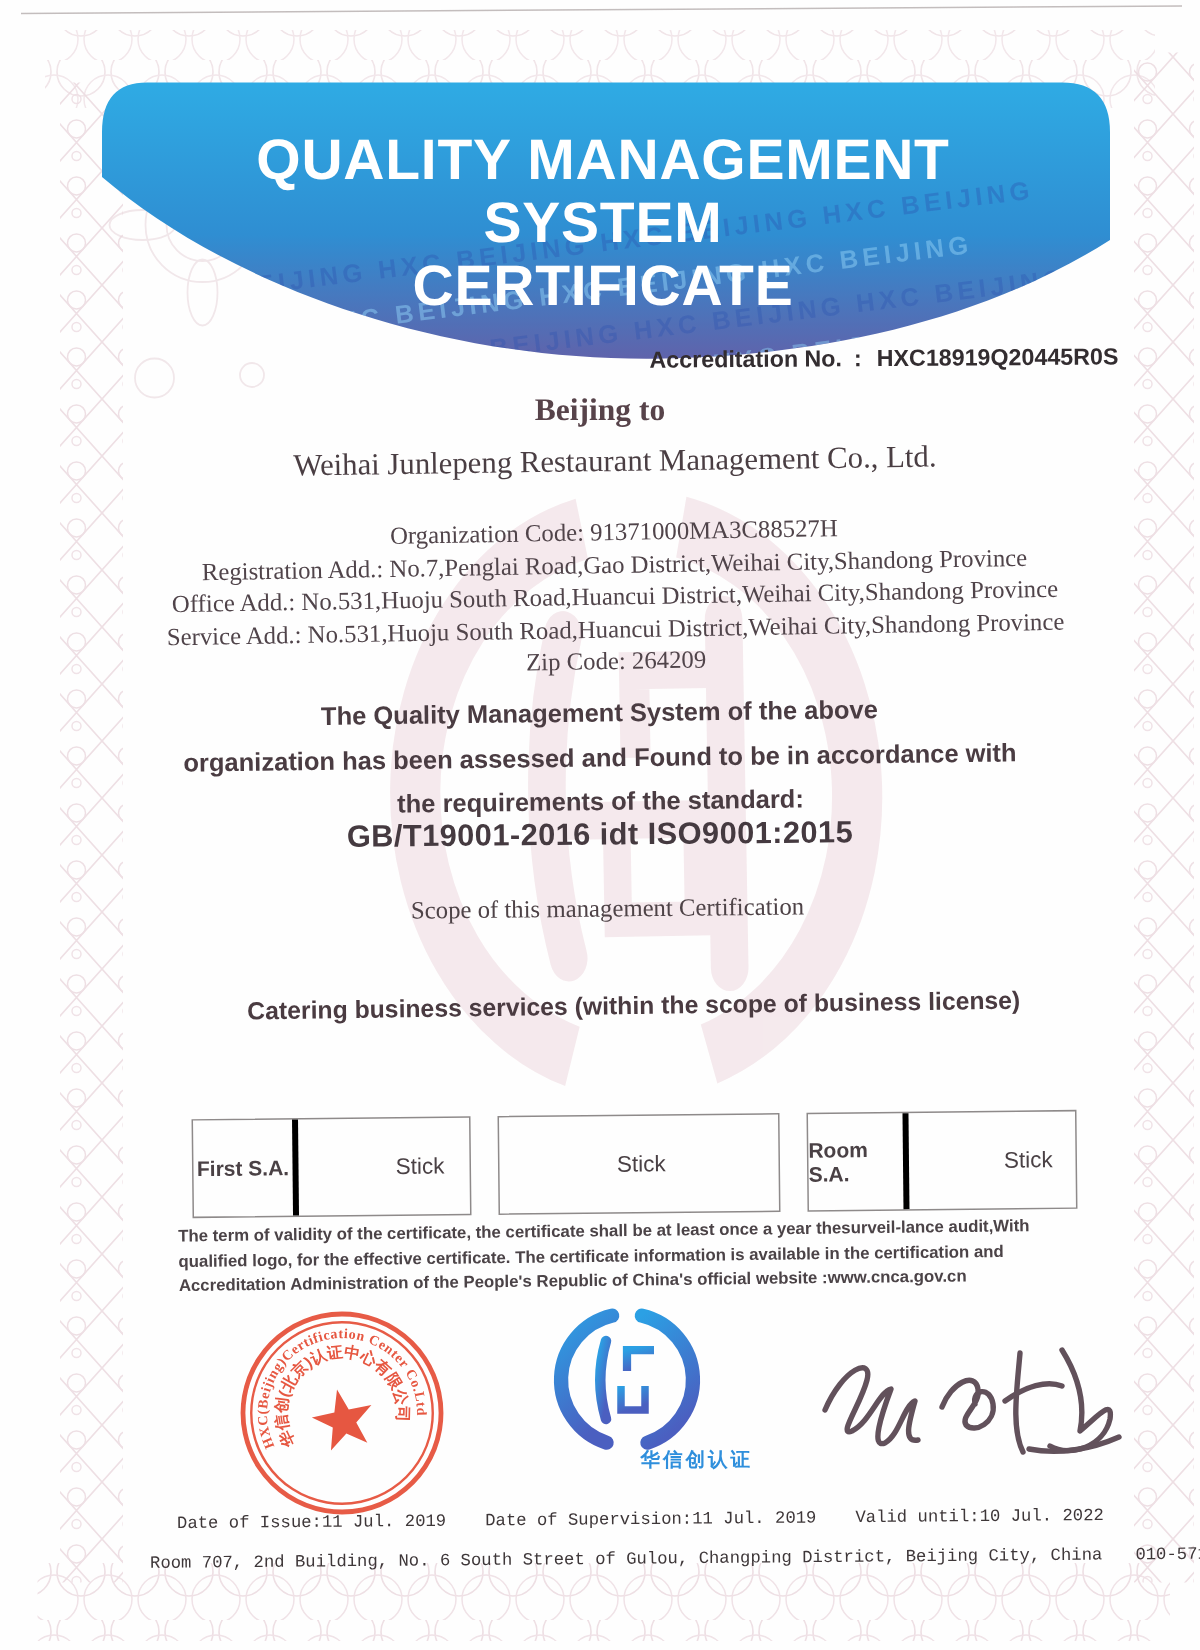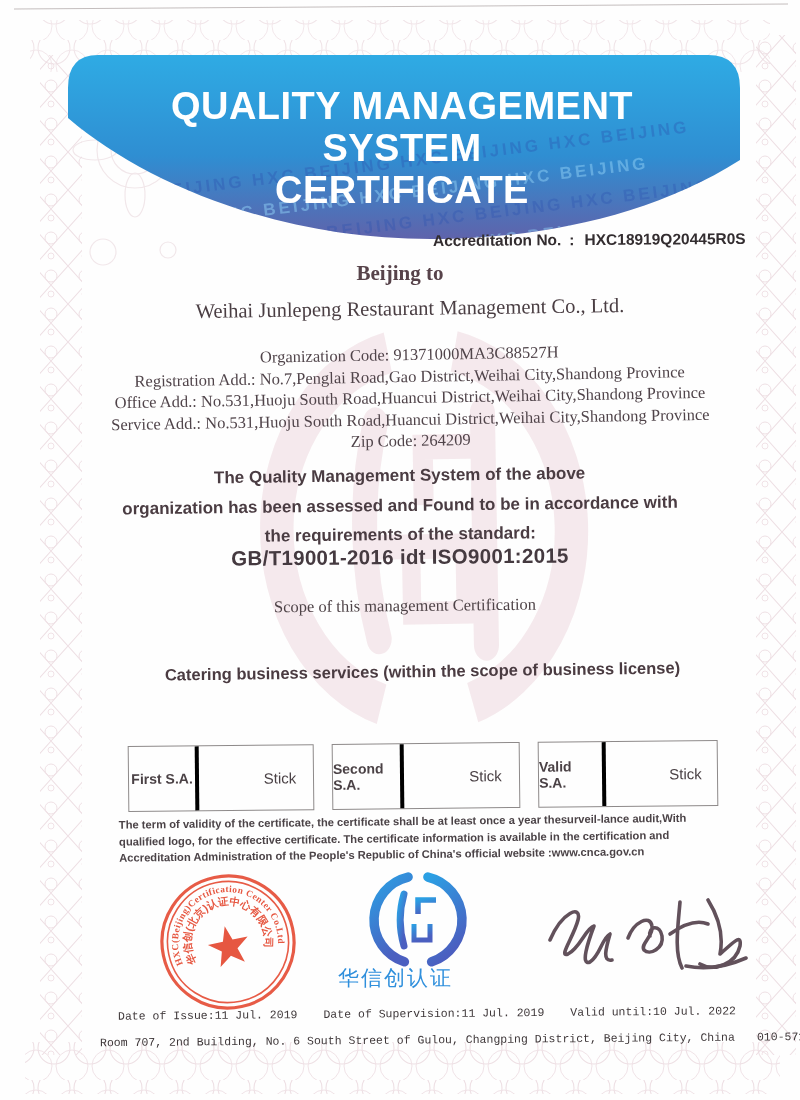--- a/index.html
+++ b/index.html
@@ -31,21 +31,21 @@
   .scope-heading{top:596px;left:10px;right:0;font-size:16.5px;color:#4e4347;transform:rotate(-0.6deg);}
   .scope-value{top:662px;left:45px;right:0;font-weight:bold;font-size:16.5px;color:#4a3b41;transform:rotate(-0.8deg);}
 
   .sa-row{left:128px;top:743px;display:flex;gap:18px;transform:rotate(-0.6deg);}
   .sa-box{display:flex;border:1px solid #8e8a8a;height:66px;box-sizing:border-box;background:rgba(255,255,255,.2);}
   .sa-label{width:50%;border-right:4px solid #000000;display:flex;align-items:center;justify-content:center;font-weight:bold;font-size:14px;color:#4a4145;}
   .sa-value{width:50%;display:flex;align-items:center;justify-content:center;font-size:15px;color:#4a4145;margin-left:48px;}
 
   .validity{left:119px;top:813px;width:606px;font-weight:bold;font-size:11.2px;line-height:16.5px;color:#4b4347;transform:rotate(-0.7deg);}
 
-  .logo-caption{left:338px;top:964px;width:164px;text-align:left;font-weight:normal;font-size:21px;letter-spacing:2px;color:#2f8fdc;}
+  .logo-caption{left:338px;top:964px;width:164px;text-align:right;font-weight:bold;font-size:13px;letter-spacing:2px;color:#2f8fdc;}
 
   .f-dates{left:118px;top:1007px;display:flex;gap:26px;font-family:"Liberation Mono",monospace;font-size:11.5px;color:#3e3739;white-space:nowrap;transform:rotate(-0.5deg);}
   .f-addr{left:100px;top:1033px;display:flex;gap:22px;font-family:"Liberation Mono",monospace;font-size:11.5px;color:#3e3739;white-space:nowrap;transform:rotate(-0.5deg);}
 </style>
 </head>
 <body>
 
 <svg id="art-bg" class="abs" width="800" height="1100" viewBox="0 0 800 1100">
   <defs>
     <pattern id="laceP" width="34" height="38" patternUnits="userSpaceOnUse">
@@ -143,25 +143,24 @@
 <div class="abs content ctr serif scope-heading">Scope of this management Certification</div>
 
 <div class="abs content ctr scope-value">Catering business services (within the scope of business license)</div>
 
 <div class="abs content sa-row">
   <div class="sa-box" style="flex:0 0 186px;">
     <div class="sa-label">First S.A.</div>
     <div class="sa-value">Stick</div>
   </div>
   <div class="sa-box" style="flex:0 0 188px;">
-    <div class="sa-label">Second S.A.</div>
     <div class="sa-value">Stick</div>
   </div>
   <div class="sa-box" style="flex:0 0 180px;">
-    <div class="sa-label">Valid S.A.</div>
+    <div class="sa-label">Room S.A.</div>
     <div class="sa-value">Stick</div>
   </div>
 </div>
 
 <div class="abs content validity">
   <div>The term of validity of the certificate, the certificate shall be at least once a year thesurveil-lance audit,With</div>
   <div>qualified logo, for the effective certificate. The certificate information is available in the certification and</div>
   <div>Accreditation Administration of the People's Republic of China's official website :www.cnca.gov.cn</div>
 </div>
 

